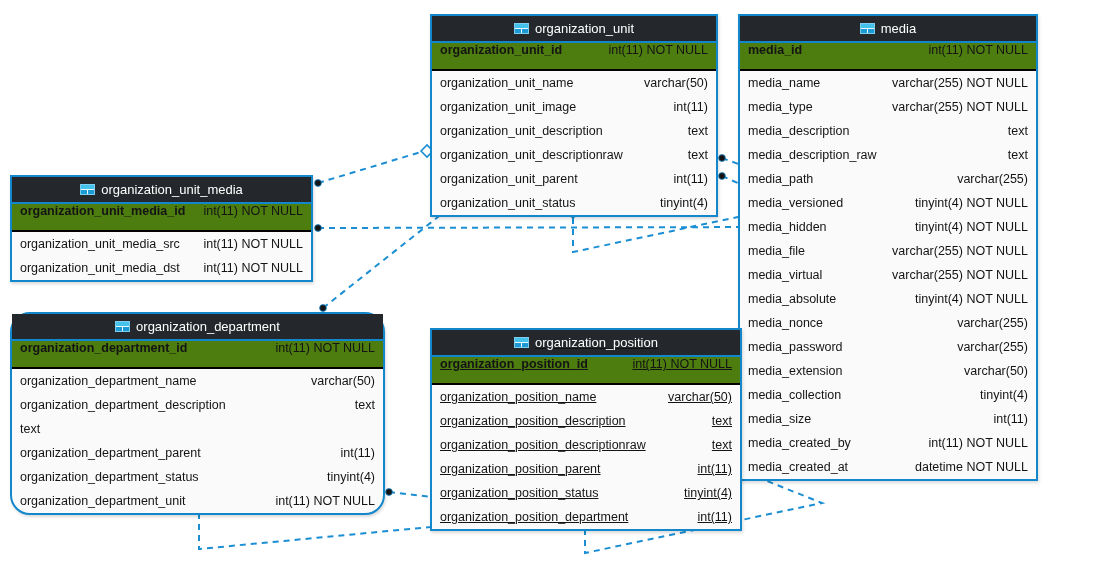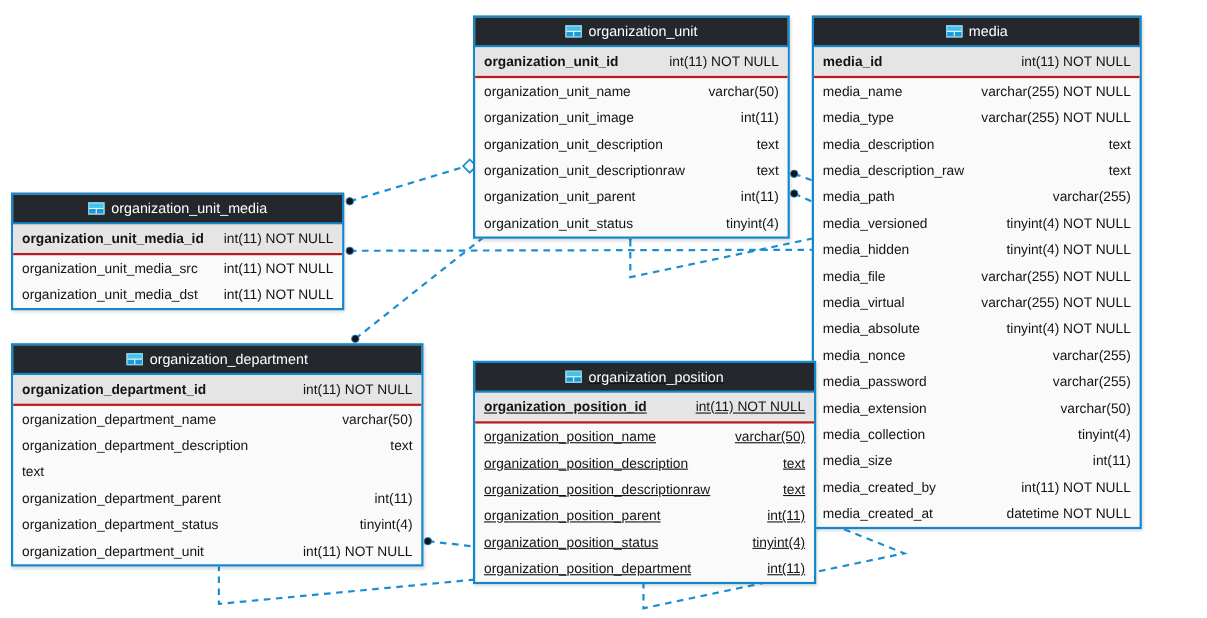--- a/index.html
+++ b/index.html
@@ -7,22 +7,22 @@
          font-family:"Liberation Sans",sans-serif;}
   #connector-layer{position:absolute;left:0;top:0;z-index:0;}
   .conn{fill:none;stroke:#1b8ed3;stroke-width:2;stroke-dasharray:6 5;}
   .diamond{fill:#ffffff;stroke:#1b8ed3;stroke-width:1.6;}
   .dot{fill:#141414;stroke:#1b8ed3;stroke-width:0.8;}
 
   .db-table{position:absolute;z-index:1;border:2px solid #1287cb;background:#fafafa;
             box-shadow:1px 2px 3px rgba(0,0,0,.15);font-size:12.5px;color:#141414;}
   .tbl-header{background:#24282c;color:#fff;height:25px;display:flex;align-items:center;
               justify-content:center;gap:6px;font-size:13px;border-bottom:2px solid #1287cb;}
-  .pk-row{display:flex;justify-content:space-between;align-items:center;gap:8px;
-          height:26px;padding:0 8px;border-bottom:2px solid #b91c1c;background:#e5e5e5;}
+  .pk-row{display:flex;justify-content:space-between;align-items:flex-start;gap:8px;
+          height:26px;padding:0 8px;border-bottom:2px solid #000000;background:#4d7c0f;}
   .pk-name{font-weight:bold;white-space:nowrap;}
   .row{display:flex;justify-content:space-between;align-items:center;gap:8px;
        height:22px;padding:1px 8px;}
   .fname{white-space:nowrap;}
   .ftype{white-space:nowrap;text-align:right;}
 
   .tbl-icon{display:inline-block;width:15px;height:11px;background:#eaf7fd;
             border:1px solid #7fcdec;box-sizing:border-box;position:relative;}
   .tbl-icon .ti-top{position:absolute;left:0;top:0;width:100%;height:4px;background:#45c2ec;}
   .tbl-icon .ti-c1,.tbl-icon .ti-c2{position:absolute;top:5px;width:6px;height:4px;background:#1b9ad6;}
@@ -216,21 +216,21 @@
         <div class="row">
           <span class="fname">organization_unit_media_src</span>
           <span class="ftype">int(11) NOT NULL</span>
         </div>
         <div class="row">
           <span class="fname">organization_unit_media_dst</span>
           <span class="ftype">int(11) NOT NULL</span>
         </div>
       </div>
   </div>
-    <div class="db-table" style="left: 10px; top: 312px; width: 371px;">
+    <div class="db-table" style="left: 10px; top: 312px; width: 371px; border-radius: 20px;">
     <div class="tbl-header">
       <span class="tbl-icon">
         <span class="ti-top"></span>
           <span class="ti-c1"></span>
           <span class="ti-c2"></span>
       </span>
       <span>organization_department</span>
     </div>
     <div class="pk-row">
       <span class="pk-name">organization_department_id</span>

